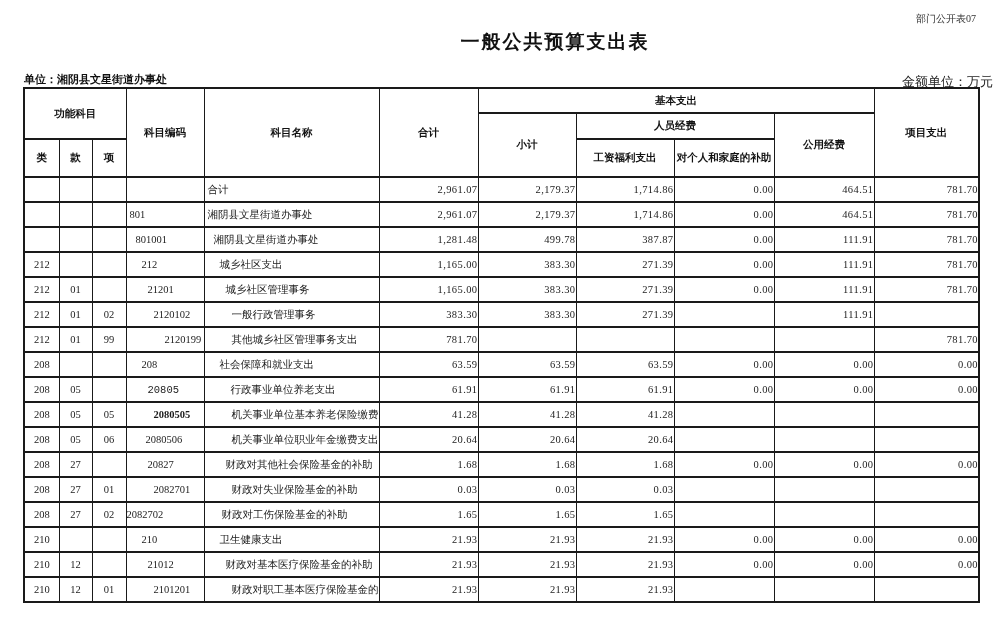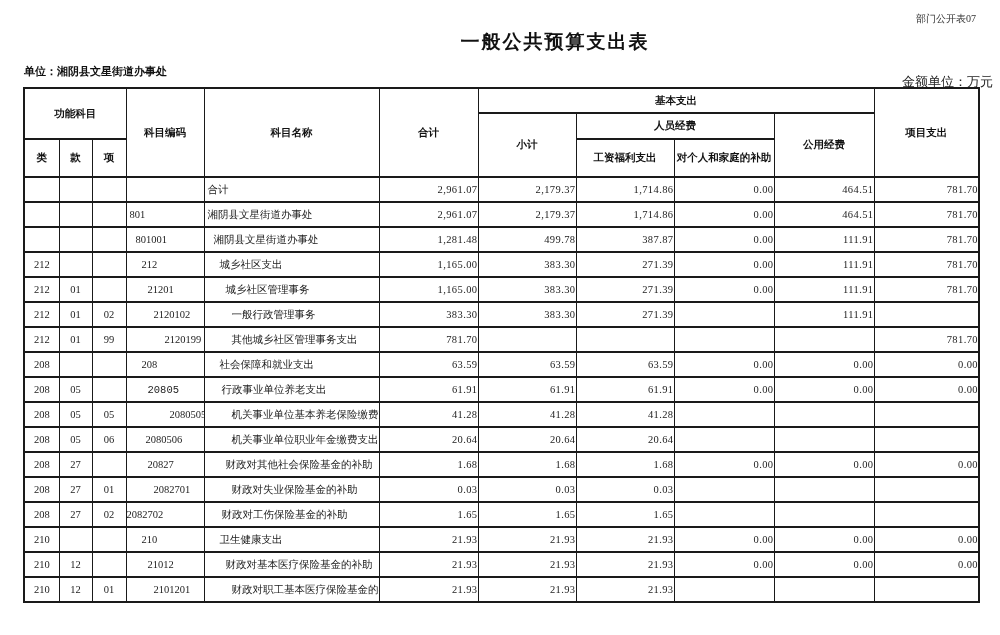--- a/index.html
+++ b/index.html
@@ -28,21 +28,21 @@
     left: 110px;
     width: 890px;
     text-align: center;
     font-size: 19px;
     font-weight: bold;
     letter-spacing: 2px;
     color: #111;
   }
   .unit-label {
     position: absolute;
-    top: 64px;
+    top: 72px;
     left: 24px;
     font-size: 11px;
     font-weight: bold;
     color: #111;
   }
   .amount-unit-label {
     position: absolute;
     top: 73px;
     right: 7px;
     font-size: 13px;
@@ -237,33 +237,33 @@
     <td class="num">63.59</td>
     <td class="num">0.00</td>
     <td class="num">0.00</td>
     <td class="num">0.00</td>
   </tr>
       <tr>
     <td class="c">208</td>
     <td class="c">05</td>
     <td class="c"></td>
     <td class="lft" style="padding-left: 21px; font-family: Liberation Mono, monospace;">20805</td>
-    <td class="lft" style="padding-left: 17px;">行政事业单位养老支出</td>
+    <td class="lft" style="padding-left: 26px;">行政事业单位养老支出</td>
     <td class="num">61.91</td>
     <td class="num">61.91</td>
     <td class="num">61.91</td>
     <td class="num">0.00</td>
     <td class="num">0.00</td>
     <td class="num">0.00</td>
   </tr>
       <tr>
     <td class="c">208</td>
     <td class="c">05</td>
     <td class="c">05</td>
-    <td class="lft" style="padding-left: 43px;">2080505</td>
+    <td class="lft" style="padding-left: 27px; font-weight: bold;">2080505</td>
     <td class="lft" style="padding-left: 27px;">机关事业单位基本养老保险缴费支出</td>
     <td class="num">41.28</td>
     <td class="num">41.28</td>
     <td class="num">41.28</td>
     <td class="num"></td>
     <td class="num"></td>
     <td class="num"></td>
   </tr>
       <tr>
     <td class="c">208</td>

